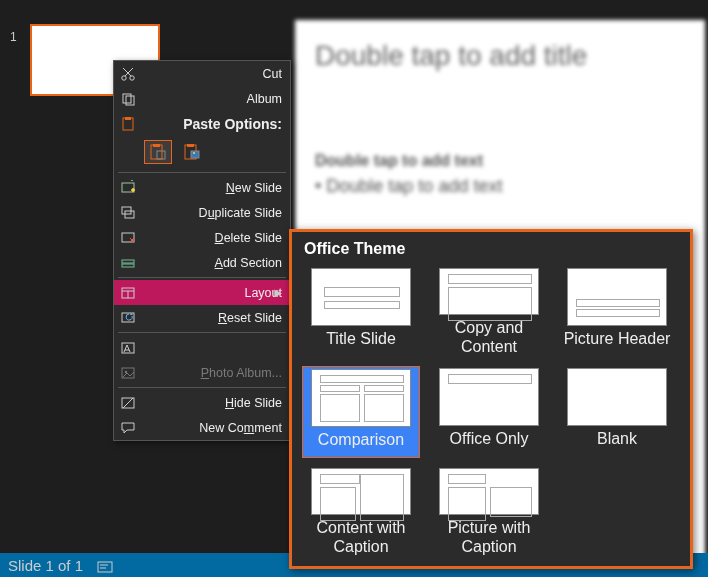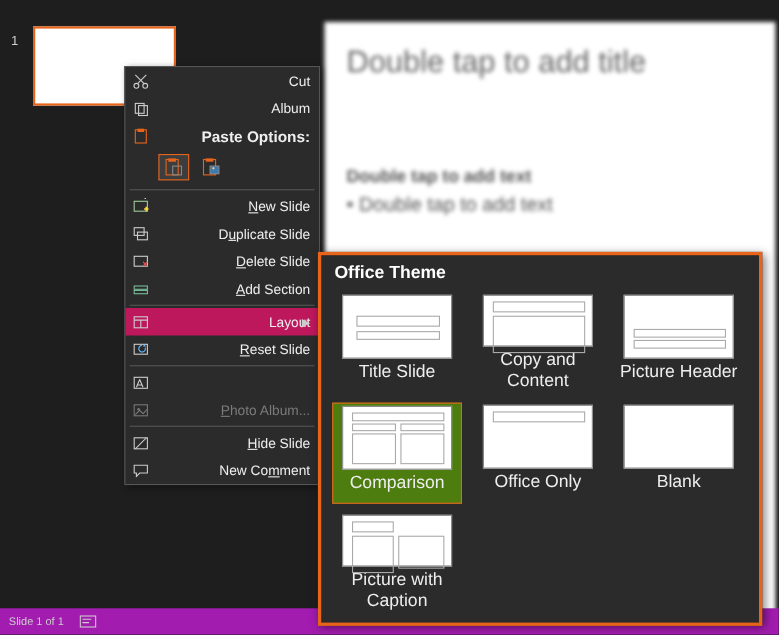--- a/index.html
+++ b/index.html
@@ -56,23 +56,23 @@
   }
   .editor .bullet-ph {
     font-size: 18px;
     color: #555;
   }
 
   .status-bar {
     position: absolute;
     left: 0; bottom: 0;
     width: 708px; height: 24px;
-    background: #a21caf;
+    background: #0369a1;
     color: #ccc;
-    font-size: 10px;
+    font-size: 15px;
     display: flex;
     align-items: center;
     padding: 0 8px;
     gap: 14px;
   }
   .status-icon {
     width: 14px; height: 12px;
     display: inline-block;
   }
 
@@ -169,21 +169,21 @@
     justify-content: start;
   }
   .layout-cell {
     display: flex;
     flex-direction: column;
     align-items: center;
     gap: 4px;
     padding: 2px;
   }
   .layout-cell.sel {
-    background: #4d7c0f;
+    background: #3b82f6;
     border: 1px solid #e8641b;
   }
   .layout-thumb {
     width: 100px; height: 58px;
     background: #ffffff;
     border: 1px solid #888;
     position: relative;
   }
   .layout-thumb .bar {
     position: absolute;
@@ -452,20 +452,28 @@
           <div class="bar"></div>
         </div>
       <div class="layout-label">Office Only</div>
     </div>
 
     <div class="layout-cell">
       <div class="layout-thumb lt-blank"></div>
       <div class="layout-label">Blank</div>
     </div>
 
+    <div class="layout-cell">
+      <div class="layout-thumb lt-cwc">
+          <div class="bar"></div>
+          <div class="bar"></div>
+          <div class="bar"></div>
+        </div>
+      <div class="layout-label">Content with Caption</div>
+    </div>
 
     <div class="layout-cell">
       <div class="layout-thumb lt-pwc">
           <div class="bar"></div>
           <div class="bar"></div>
           <div class="bar"></div>
         </div>
       <div class="layout-label">Picture with Caption</div>
     </div>
 

